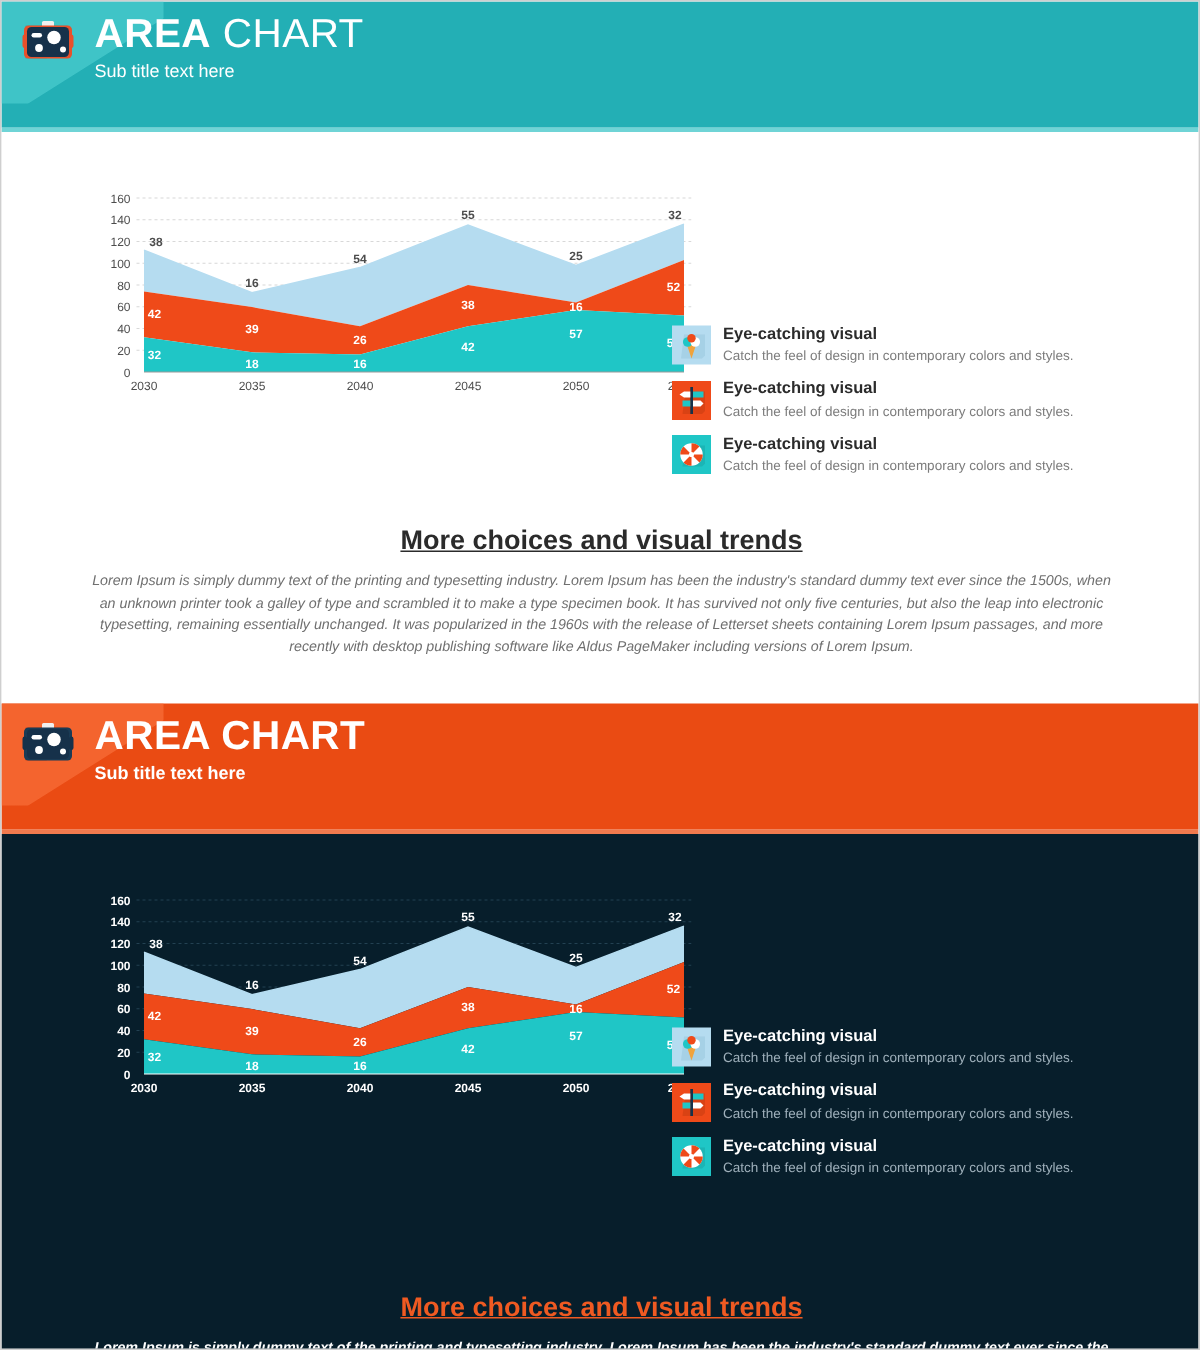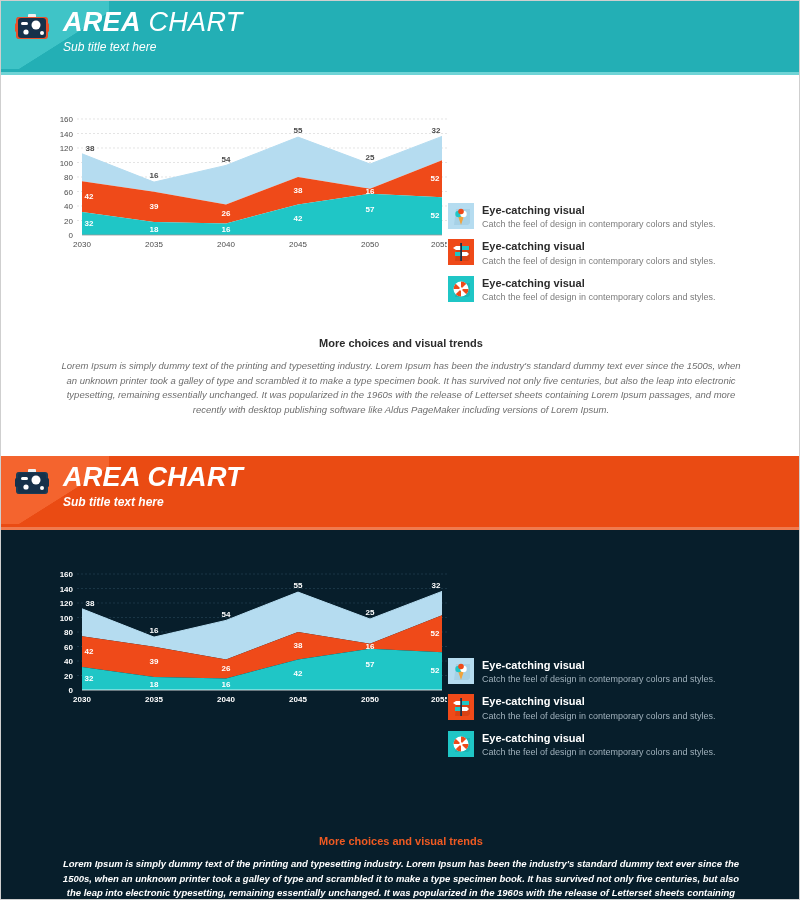--- a/index.html
+++ b/index.html
@@ -5,21 +5,21 @@
   * { box-sizing: border-box; margin: 0; padding: 0; }
   html, body { width: 800px; height: 900px; }
   body {
     font-family: "Liberation Sans", sans-serif;
     background: #ffffff;
     border: 1px solid #cfcfcf;
     overflow: hidden;
   }
 
   
-  .hdr { position: relative; height: 71px; overflow: hidden; font-style: italic; }
+  .hdr { position: relative; height: 84px; overflow: hidden; }
   .hdr-light { background: #23afb5; }
   .hdr-dark  { background: #ea4b13; }
   .hdr .fold {
     position: absolute; left: 0; top: 0; width: 108px; height: 68px;
   }
   .hdr-light .fold {
     background: linear-gradient(to bottom right, #3fc4c7 0%, #3fc4c7 58%, rgba(255,255,255,0) 58.5%);
   }
   .hdr-dark .fold {
     background: linear-gradient(to bottom right, #f4642e 0%, #f4642e 58%, rgba(255,255,255,0) 58.5%);
@@ -36,51 +36,51 @@
   .hdr-sub.bold { font-weight: bold; }
   .hdr-underline { height: 3px; }
   .ul-light { background: #6fd4d6; }
   .ul-dark  { background: #f07a4e; }
 
   
   .panel-light { background: #ffffff; height: 381px; position: relative; }
   .panel-dark  { background: #071e2b; height: 380px; position: relative; }
 
   
-  .chart-wrap { position: absolute; left: 46px; top: 38px; width: 400px; height: 148px; text-align: center; }
+  .chart-wrap { position: absolute; left: 60px; top: 38px; width: 400px; height: 148px; text-align: center; }
   .panel-dark .chart-wrap { top: 38px; }
   .chart-svg { display: block; }
   .ylab { font-size: 8px; fill: #4c4c4c; text-anchor: end; }
   .panel-dark .ylab { fill: #ffffff; font-weight: bold; }
   .xlab { font-size: 8px; fill: #4c4c4c; text-anchor: middle; }
   .panel-dark .xlab { fill: #ffffff; font-weight: bold; }
   .vlab { font-size: 8px; fill: #ffffff; text-anchor: middle; font-weight: bold; }
   .vlab-top { font-size: 8px; fill: #4c4c4c; text-anchor: middle; font-weight: bold; }
   .panel-dark .vlab-top { fill: #ffffff; }
   .grid { stroke: #d8d8d8; stroke-width: .7; stroke-dasharray: 2 2; }
   .panel-dark .grid { stroke: #234152; }
   .axis { stroke: #9a9a9a; stroke-width: .8; }
   .panel-dark .axis { stroke: #ffffff; }
 
   
   .legend { position: absolute; left: 447px; top: 128px; width: 320px; }
   .panel-dark .legend { top: 578px; }
-  .leg-row { display: flex; align-items: flex-start; margin-bottom: 9px; }
+  .leg-row { display: flex; align-items: flex-end; margin-bottom: 9px; }
   .leg-ico { width: 26px; height: 26px; flex: 0 0 26px; margin-right: 8px; position: relative; overflow: hidden; }
   .leg-txt { padding-top: 1px; }
   .leg-title { font-size: 11px; font-weight: bold; color: #2b2b2b; line-height: 1.2; }
   .panel-dark .leg-title { color: #ffffff; }
   .leg-desc { font-size: 9px; color: #7c7c7c; line-height: 1.35; margin-top: 1px; }
   .panel-dark .leg-desc { color: #9fb0bb; }
 
   
   .copy { position: absolute; left: 56px; width: 688px; text-align: center; }
   .copy-light { top: 262px; }
   .copy-dark  { top: 305px; }
-  .copy-h { font-size: 11px; font-weight: bold; color: #2b2b2b; }
+  .copy-h { font-size: 18px; font-weight: bold; color: #2b2b2b; text-decoration: underline; }
   .copy-dark .copy-h { color: #ef5a22; }
   .copy-p { font-size: 9.5px; color: #6f6f6f; line-height: 1.55; margin-top: 10px; font-style: italic; }
   .copy-dark .copy-p { color: #ffffff; font-weight: bold; }
 </style>
 </head>
 <body>
 
 <div class="hdr hdr-light">
   <div class="fold"></div>
   <div class="hdr-icon">

